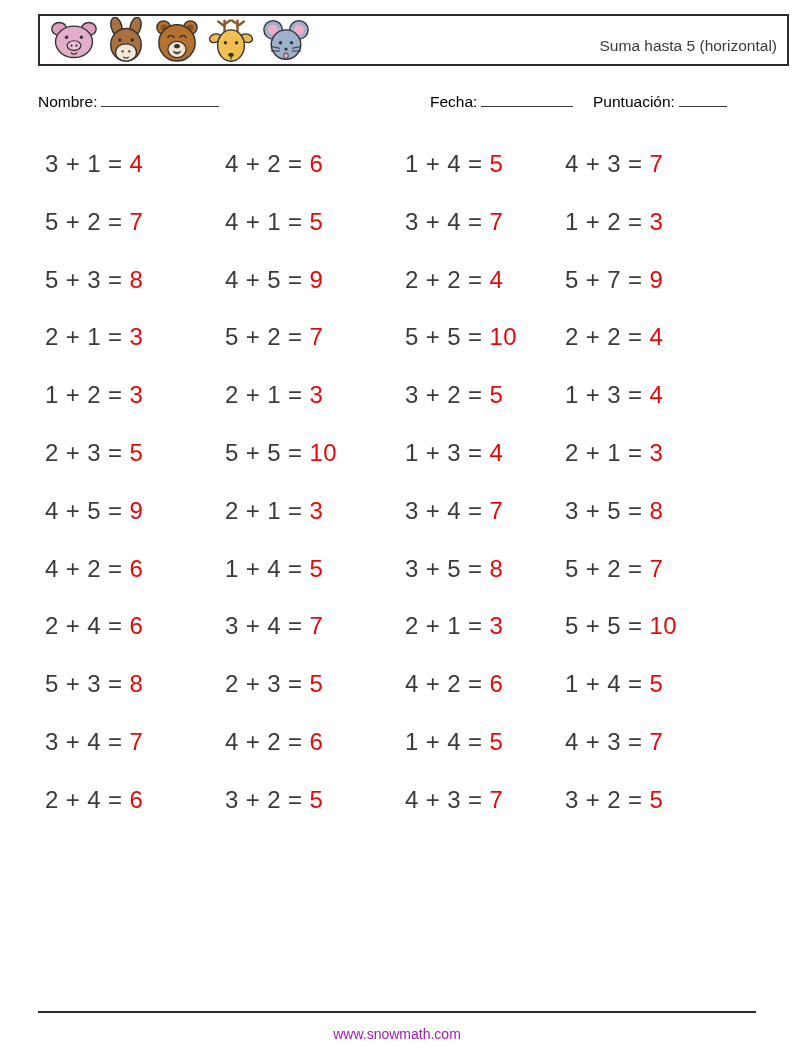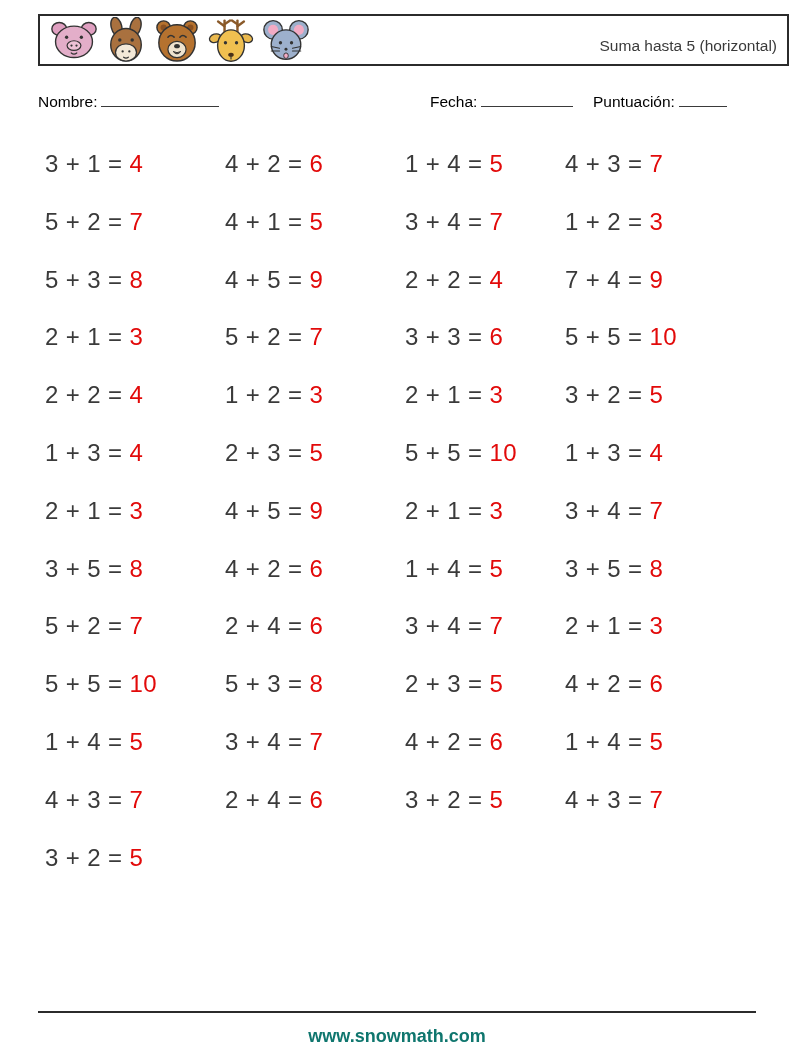--- a/index.html
+++ b/index.html
@@ -72,23 +72,23 @@
     position: absolute;
     left: 38px; top: 1011px;
     width: 718px;
     border-top: 2px solid #2b2b2b;
   }
   .footer-site {
     position: absolute;
     top: 1026px; left: 0;
     width: 794px;
     text-align: center;
-    font-size: 18px;
-    font-weight: bold;
-    color: #0f766e;
+    font-size: 14px;
+    font-weight: normal;
+    color: #a21caf;
   }
 </style>
 </head>
 <body style="--problem-color: #3a3a3a; --answer-color: #e20a0a;">
 
 <div class="header-box">
   <div class="animal-row">
 
     <span>
       <svg width="48" height="42" viewBox="0 0 52 44">
@@ -193,24 +193,23 @@
     <div class="problem"><span class="expr">4 + 2 = </span><span class="ans">6</span></div>
     <div class="problem"><span class="expr">1 + 4 = </span><span class="ans">5</span></div>
     <div class="problem"><span class="expr">4 + 3 = </span><span class="ans">7</span></div>
     <div class="problem"><span class="expr">5 + 2 = </span><span class="ans">7</span></div>
     <div class="problem"><span class="expr">4 + 1 = </span><span class="ans">5</span></div>
     <div class="problem"><span class="expr">3 + 4 = </span><span class="ans">7</span></div>
     <div class="problem"><span class="expr">1 + 2 = </span><span class="ans">3</span></div>
     <div class="problem"><span class="expr">5 + 3 = </span><span class="ans">8</span></div>
     <div class="problem"><span class="expr">4 + 5 = </span><span class="ans">9</span></div>
     <div class="problem"><span class="expr">2 + 2 = </span><span class="ans">4</span></div>
-    <div class="problem"><span class="expr">7 + 4 = </span><span class="ans">9</span></div>
+    <div class="problem"><span class="expr">5 + 7 = </span><span class="ans">9</span></div>
     <div class="problem"><span class="expr">2 + 1 = </span><span class="ans">3</span></div>
     <div class="problem"><span class="expr">5 + 2 = </span><span class="ans">7</span></div>
-    <div class="problem"><span class="expr">3 + 3 = </span><span class="ans">6</span></div>
     <div class="problem"><span class="expr">5 + 5 = </span><span class="ans">10</span></div>
     <div class="problem"><span class="expr">2 + 2 = </span><span class="ans">4</span></div>
     <div class="problem"><span class="expr">1 + 2 = </span><span class="ans">3</span></div>
     <div class="problem"><span class="expr">2 + 1 = </span><span class="ans">3</span></div>
     <div class="problem"><span class="expr">3 + 2 = </span><span class="ans">5</span></div>
     <div class="problem"><span class="expr">1 + 3 = </span><span class="ans">4</span></div>
     <div class="problem"><span class="expr">2 + 3 = </span><span class="ans">5</span></div>
     <div class="problem"><span class="expr">5 + 5 = </span><span class="ans">10</span></div>
     <div class="problem"><span class="expr">1 + 3 = </span><span class="ans">4</span></div>
     <div class="problem"><span class="expr">2 + 1 = </span><span class="ans">3</span></div>

